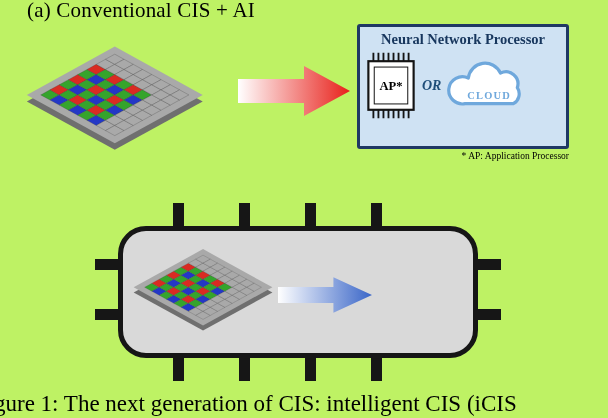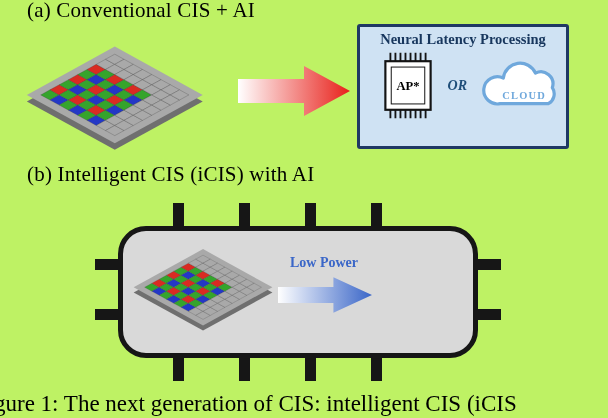--- a/index.html
+++ b/index.html
@@ -13,21 +13,21 @@
 
   
   .sensor-a{position:absolute;left:26px;top:44px;width:180px;height:110px;}
   .arrow-a-label{position:absolute;left:232px;top:44px;width:122px;text-align:center;
                  font-weight:bold;font-size:15px;color:var(--arrow_red);}
   .arrow-a{position:absolute;left:238px;top:64px;width:112px;height:54px;}
 
   .box-a{position:absolute;left:357px;top:24px;width:212px;height:125px;box-sizing:border-box;
          background:var(--box_a_fill);border:3px solid var(--box_border_navy);border-radius:3px;}
   .box-a-title{margin-top:4px;text-align:center;font-weight:bold;font-size:14.5px;color:var(--nnp_text);}
-  .box-a-row{display:flex;align-items:center;justify-content:flex-end;gap:9px;margin-top:3px;}
+  .box-a-row{display:flex;align-items:center;justify-content:flex-start;margin-top:3px;}
   .chip-icon{width:62px;height:69px;}
   .or-label{font-weight:bold;font-size:14px;color:var(--or_blue);font-style:italic;}
   .cloud-icon{width:90px;height:58px;}
   .footnote{position:absolute;left:357px;top:151px;width:212px;text-align:right;font-size:9.5px;}
 
   
   .chip{position:absolute;left:118px;top:226px;width:360px;height:132px;box-sizing:border-box;
         background:var(--chip_fill);border:5px solid var(--chip_border);border-radius:28px;}
   .pin{position:absolute;background:var(--chip_border);}
   .pin.v{width:11px;height:26px;}
@@ -132,38 +132,38 @@
     <defs>
       <linearGradient id="gradRed" x1="0" y1="0" x2="1" y2="0">
         <stop offset="0" style="stop-color:#ffffff"></stop>
         <stop offset="1" style="stop-color:var(--arrow_red)"></stop>
       </linearGradient>
     </defs>
     <polygon points="0,15 66,15 66,2 112,27 66,52 66,39 0,39" fill="url(#gradRed)"></polygon>
   </svg>
 
   <div class="box-a">
-    <div class="box-a-title">Neural Latency Processing</div>
+    <div class="box-a-title">Neural Network Processor</div>
     <div class="box-a-row">
       <svg class="chip-icon" viewBox="0 0 74 82">
         <path d="M16 2V12M22 2V12M28 2V12M34 2V12M40 2V12M46 2V12M52 2V12M58 2V12
                  M16 70V80M22 70V80M28 70V80M34 70V80M40 70V80M46 70V80M52 70V80M58 70V80" style="stroke:#141414;stroke-width:2.2;fill:none"></path>
         <rect x="10" y="12" width="54" height="58" style="fill:#ffffff;stroke:#141414;stroke-width:2.6"></rect>
         <rect x="17" y="19" width="40" height="44" style="fill:none;stroke:#141414;stroke-width:1.2"></rect>
         <text x="37" y="46" text-anchor="middle" style="font-size:15px;font-weight:bold;fill:#000">AP*</text>
       </svg>
       <span class="or-label">OR</span>
       <svg class="cloud-icon" viewBox="0 0 112 72">
         <path d="M30 58 A17 17 0 1 1 34 26 A21 21 0 0 1 74 20 A15 15 0 0 1 95 38 A14 14 0 0 1 90 58 Z" style="fill:#ffffff;stroke:var(--cloud_blue);stroke-width:4;stroke-linejoin:round"></path>
         <text x="60" y="52" text-anchor="middle" style="font-size:13px;font-weight:bold;letter-spacing:1.5px;fill:var(--cloud_blue)">CLOUD</text>
       </svg>
     </div>
   </div>
-
-  <div class="panel-title title-b">(b) Intelligent CIS (iCIS) with AI</div>
+  <div class="footnote">* AP: Application Processor</div>
+
 
   <div class="chip">
     <div class="pin v pt1"></div>
     <div class="pin v pt2"></div>
     <div class="pin v pt3"></div>
     <div class="pin v pt4"></div>
     <div class="pin v pb1"></div>
     <div class="pin v pb2"></div>
     <div class="pin v pb3"></div>
     <div class="pin v pb4"></div>
@@ -238,21 +238,20 @@
           <rect x="16" y="112" width="16" height="16" style="fill: var(--sensor_gray); stroke: rgba(60, 60, 60, 0.35); stroke-width: 1;"></rect>
           <rect x="32" y="112" width="16" height="16" style="fill: var(--sensor_gray); stroke: rgba(60, 60, 60, 0.35); stroke-width: 1;"></rect>
           <rect x="48" y="112" width="16" height="16" style="fill: var(--sensor_gray); stroke: rgba(60, 60, 60, 0.35); stroke-width: 1;"></rect>
           <rect x="64" y="112" width="16" height="16" style="fill: var(--sensor_gray); stroke: rgba(60, 60, 60, 0.35); stroke-width: 1;"></rect>
           <rect x="80" y="112" width="16" height="16" style="fill: var(--sensor_gray); stroke: rgba(60, 60, 60, 0.35); stroke-width: 1;"></rect>
           <rect x="96" y="112" width="16" height="16" style="fill: var(--sensor_gray); stroke: rgba(60, 60, 60, 0.35); stroke-width: 1;"></rect>
           <rect x="112" y="112" width="16" height="16" style="fill: var(--sensor_gray); stroke: rgba(60, 60, 60, 0.35); stroke-width: 1;"></rect>
         </g>
       </svg>
 
-    <div class="arrow-b-label">Low Power</div>
     <svg class="arrow-b" viewBox="0 0 95 40">
       <defs>
         <linearGradient id="gradBlue" x1="0" y1="0" x2="1" y2="0">
           <stop offset="0" style="stop-color:#ffffff"></stop>
           <stop offset="1" style="stop-color:var(--arrow_blue)"></stop>
         </linearGradient>
       </defs>
       <polygon points="0,12 56,12 56,2 95,20 56,38 56,28 0,28" fill="url(#gradBlue)"></polygon>
     </svg>
 

